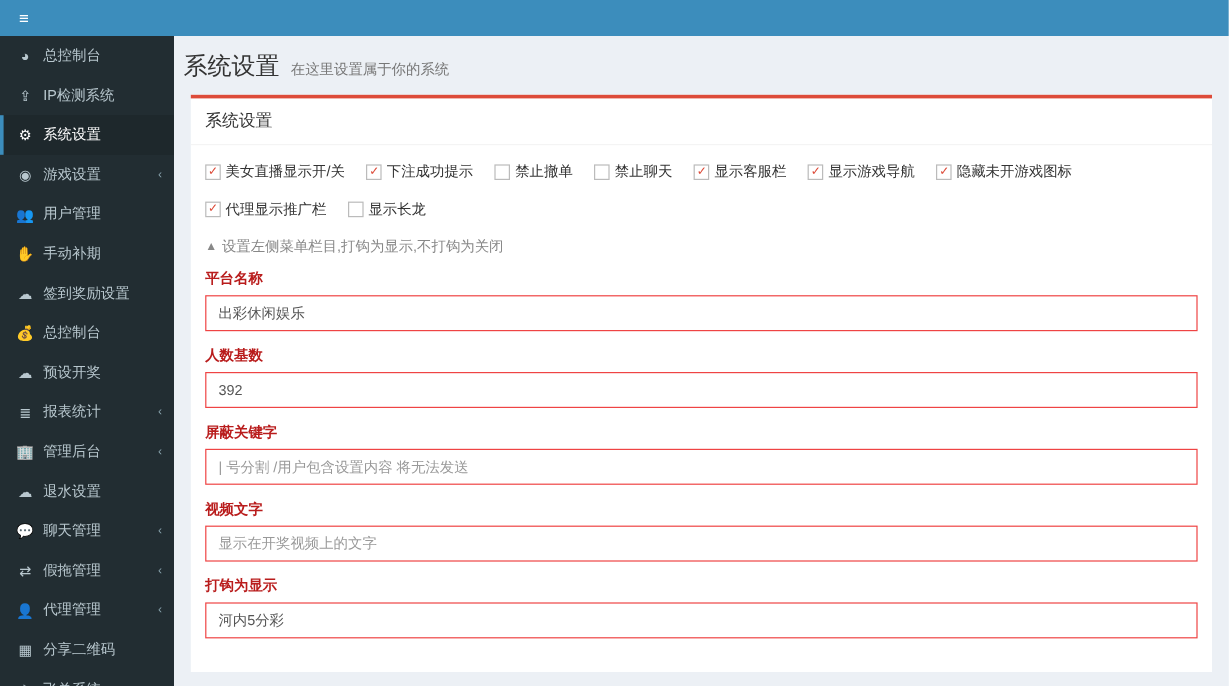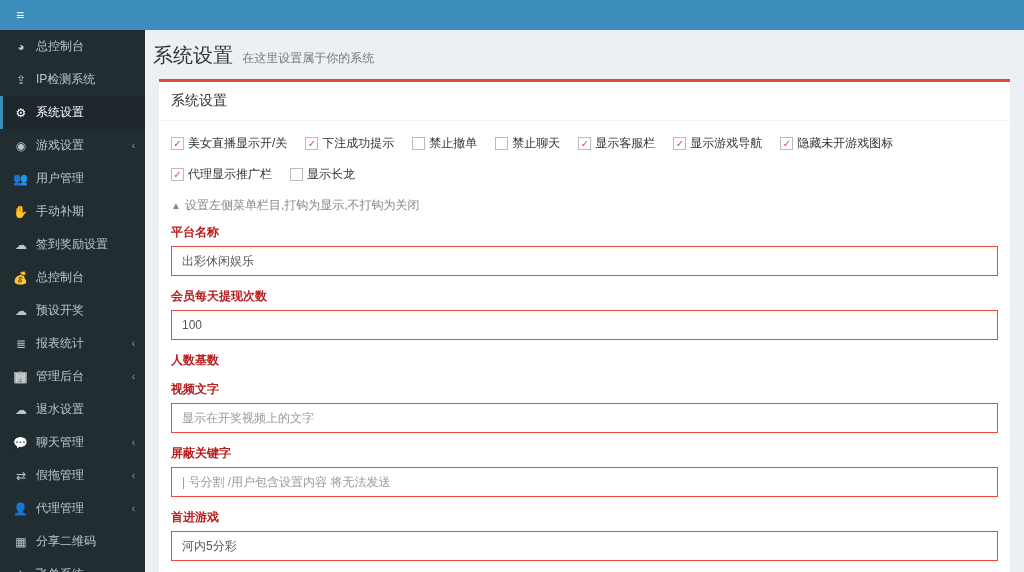--- a/index.html
+++ b/index.html
@@ -166,35 +166,32 @@
         <div class="hint">
           <span style="font-size:10px;color:#888;">▲</span>
           <span>设置左侧菜单栏目,打钩为显示,不打钩为关闭</span>
         </div>
 
         <div class="form-group">
           <label class="form-label">平台名称</label>
           <input class="form-control" value="出彩休闲娱乐" style="">
         </div>
         <div class="form-group">
-          <label class="form-label">会员每天提现次数</label>
-          <input class="form-control" value="100" style="">
+          <label class="form-label">人数基数</label>
+          <input class="form-control" value="392" style="">
         </div>
         <div class="form-group">
-          <label class="form-label">人数基数</label>
+          <label class="form-label">屏蔽关键字</label>
+          <input class="form-control" placeholder="| 号分割 /用户包含设置内容 将无法发送" style="">
         </div>
         <div class="form-group">
           <label class="form-label">视频文字</label>
           <input class="form-control" placeholder="显示在开奖视频上的文字" style="">
         </div>
         <div class="form-group">
-          <label class="form-label">屏蔽关键字</label>
-          <input class="form-control" placeholder="| 号分割 /用户包含设置内容 将无法发送" style="">
-        </div>
-        <div class="form-group">
-          <label class="form-label">首进游戏</label>
+          <label class="form-label">打钩为显示</label>
           <input class="form-control" value="河内5分彩" style="">
         </div>
 
       </div>
     </div>
   </div>
 </div>
 
 </body></html>

